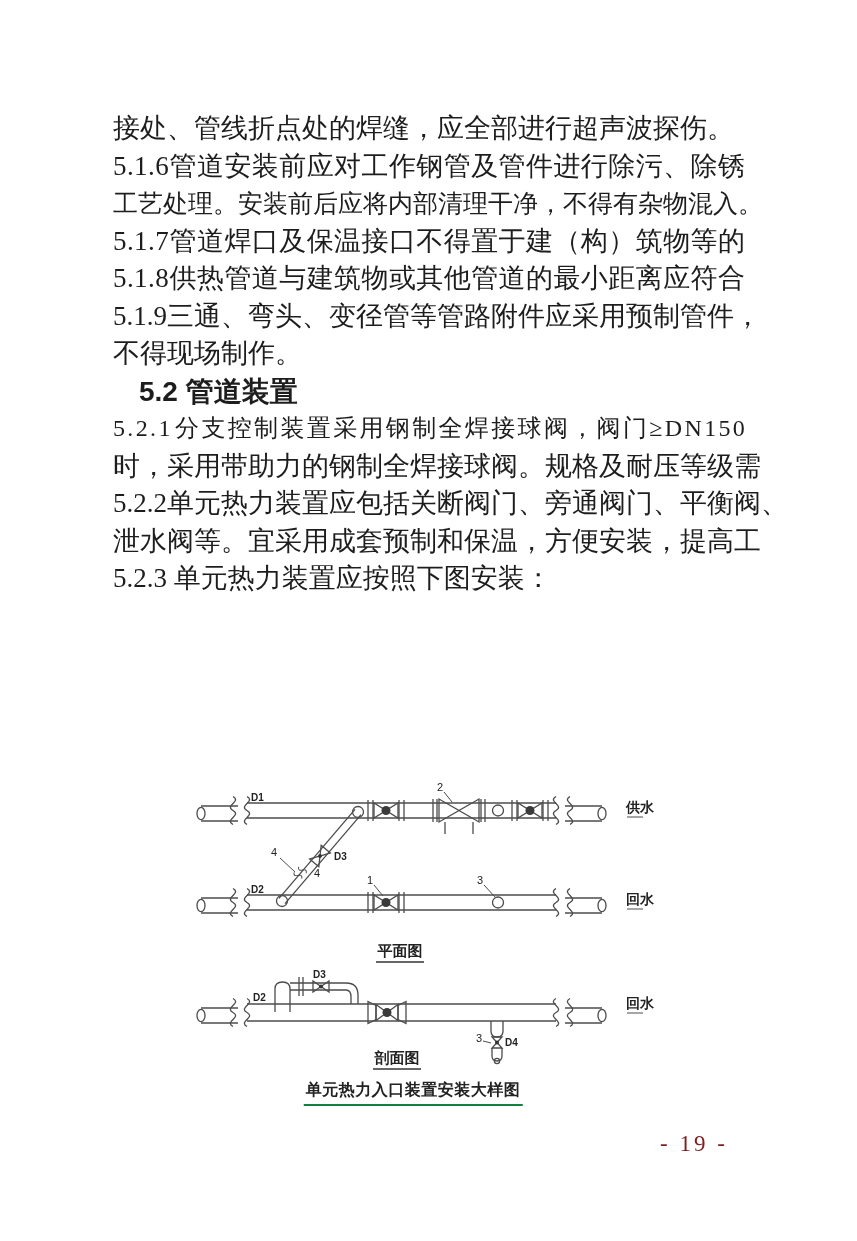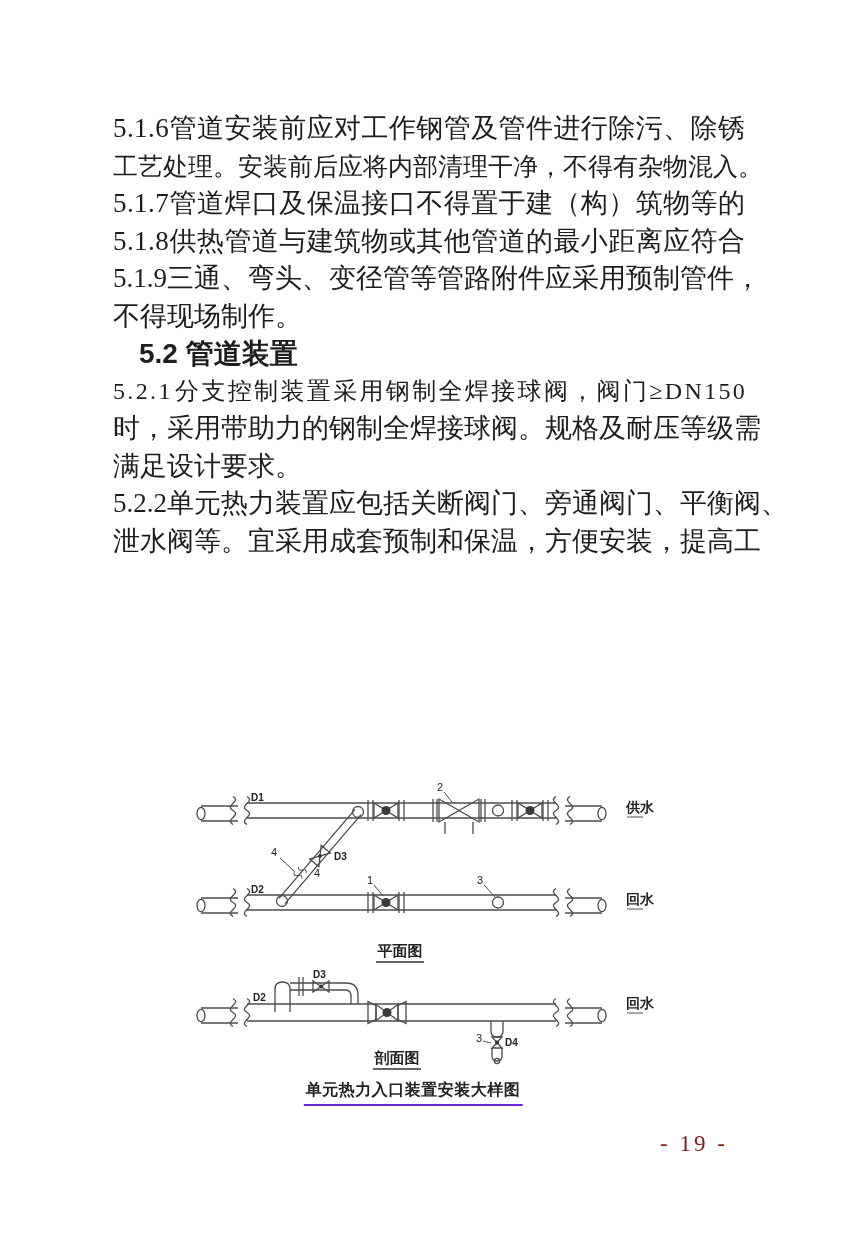--- a/index.html
+++ b/index.html
@@ -13,39 +13,40 @@
   .ln{height:37.5px;line-height:37.5px;font-size:27px;white-space:pre;}
   .ln.j{display:flex;justify-content:space-between;white-space:normal;}
   .ln.t25{font-size:25px;}
   .ln.t24{font-size:24px;}
   .ln.hd{font-family:"Liberation Sans","DejaVu Sans",sans-serif;font-weight:bold;font-size:28px;margin-left:26px;}
   
   .diagram-svg{position:absolute;left:0;top:780px;}
   .fig-caption{
     position:absolute;left:413px;top:1080px;transform:translateX(-50%);
     font-family:"Liberation Sans","DejaVu Sans",sans-serif;font-weight:bold;
-    font-size:16px;color:#222;border-bottom:2px solid #6d28d9;padding:0 2px 3px 2px;
+    font-size:16px;color:#222;border-bottom:2px solid #15803d;padding:0 2px 3px 2px;
     white-space:nowrap;letter-spacing:0.5px;
   }
   .page-number{
     position:absolute;left:660px;top:1131px;font-size:23px;color:#7f1d1d;
     letter-spacing:3px;font-family:"Liberation Serif","DejaVu Serif",serif;
   }
   svg .pline{stroke:#4c4c4c;stroke-width:1.3;fill:none;}
   svg .thin{stroke:#4c4c4c;stroke-width:1;fill:none;}
   svg text{fill:#222;font-family:"Liberation Sans","DejaVu Sans",sans-serif;}
   svg .small-lab{font-size:10px;font-weight:bold;}
   svg .num-lab{font-size:11px;}
   svg .cn-lab{font-size:14px;font-weight:bold;}
   svg .view-lab{font-size:15px;font-weight:bold;}
 </style>
 </head>
 <body>
 
 <div class="textblock">
+  <div class="ln">接处、管线折点处的焊缝，应全部进行超声波探伤。</div>
   <div class="ln j">
       <span>5</span>
       <span>.</span>
       <span>1</span>
       <span>.</span>
       <span>6</span>
       <span> </span>
       <span>管</span>
       <span>道</span>
       <span>安</span>
@@ -237,21 +238,20 @@
       <span>。</span>
       <span>规</span>
       <span>格</span>
       <span>及</span>
       <span>耐</span>
       <span>压</span>
       <span>等</span>
       <span>级</span>
       <span>需</span>
     </div>
-  <div class="ln">满足设计要求。</div>
   <div class="ln j">
       <span>5</span>
       <span>.</span>
       <span>2</span>
       <span>.</span>
       <span>2</span>
       <span> </span>
       <span>单</span>
       <span>元</span>
       <span>热</span>
@@ -295,20 +295,21 @@
       <span>，</span>
       <span>方</span>
       <span>便</span>
       <span>安</span>
       <span>装</span>
       <span>，</span>
       <span>提</span>
       <span>高</span>
       <span>工</span>
     </div>
+  <div class="ln">5.2.3 单元热力装置应按照下图安装：</div>
 </div>
 
 <svg class="diagram-svg" width="857" height="300" viewBox="0 780 857 300" xmlns="http://www.w3.org/2000/svg">
 
   <defs>
 
     <g id="brk">
       <path class="pline" fill="#fff" d="M 0,-14 c -9,5 9,9 0,14 c -9,5 9,9 0,14"></path>
       <path class="pline" fill="#fff" d="M 14,-14 c -9,5 9,9 0,14 c -9,5 9,9 0,14"></path>
       <line class="pline" x1="9" y1="-4.5" x2="46" y2="-4.5"></line>

